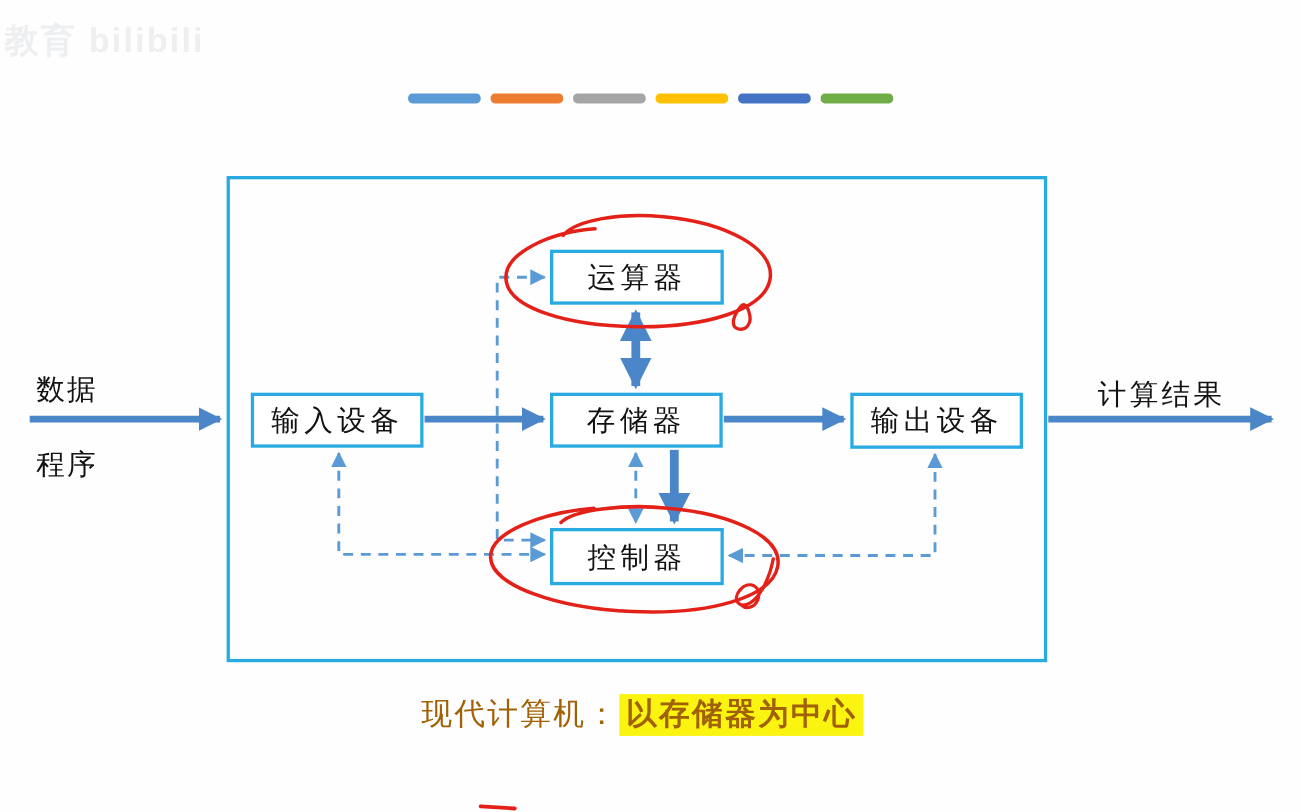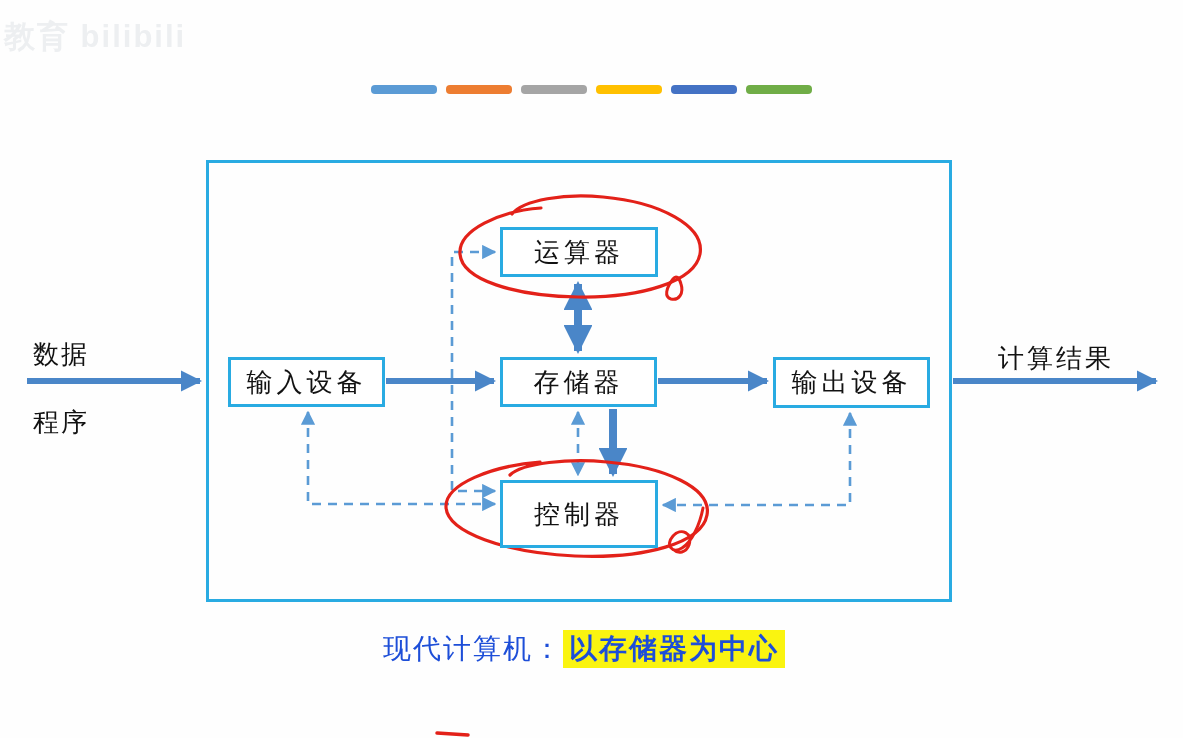--- a/index.html
+++ b/index.html
@@ -48,30 +48,30 @@
     position:absolute;box-sizing:border-box;
     background:#fff;border:3px solid var(--box-border);
     display:flex;align-items:center;justify-content:center;
     font-size:26px;color:#121212;letter-spacing:4px;
     z-index:3;
   }
   .box-alu{left:500px;top:227px;width:158px;height:50px;}
   .box-input{left:228px;top:357px;width:157px;height:50px;}
   .box-memory{left:500px;top:357px;width:157px;height:50px;}
   .box-output{left:773px;top:357px;width:157px;height:51px;}
-  .box-control{left:500px;top:480px;width:158px;height:68px;}
+  .box-control{left:500px;top:480px;width:158px;height:52px;}
   .side-label{
     position:absolute;font-size:26px;color:#121212;letter-spacing:2px;z-index:3;
   }
   .lbl-data{left:33px;top:337px;}
   .lbl-program{left:33px;top:405px;text-align:center;}
   .lbl-result{left:998px;top:341px;letter-spacing:3px;}
   .note1{
     position:absolute;left:383px;top:630px;
-    font-size:28px;color:#1d4ed8;letter-spacing:2px;z-index:3;white-space:nowrap;
+    font-size:28px;color:#a16207;letter-spacing:2px;z-index:3;white-space:nowrap;
   }
   .note1 .hl{
     background:var(--highlight);
     padding:3px 6px 4px 6px;font-weight:bold;
   }
   .note2{
     position:absolute;left:438px;top:697px;
     font-size:29px;color:#121212;letter-spacing:1px;z-index:3;white-space:nowrap;
   }
 </style>

